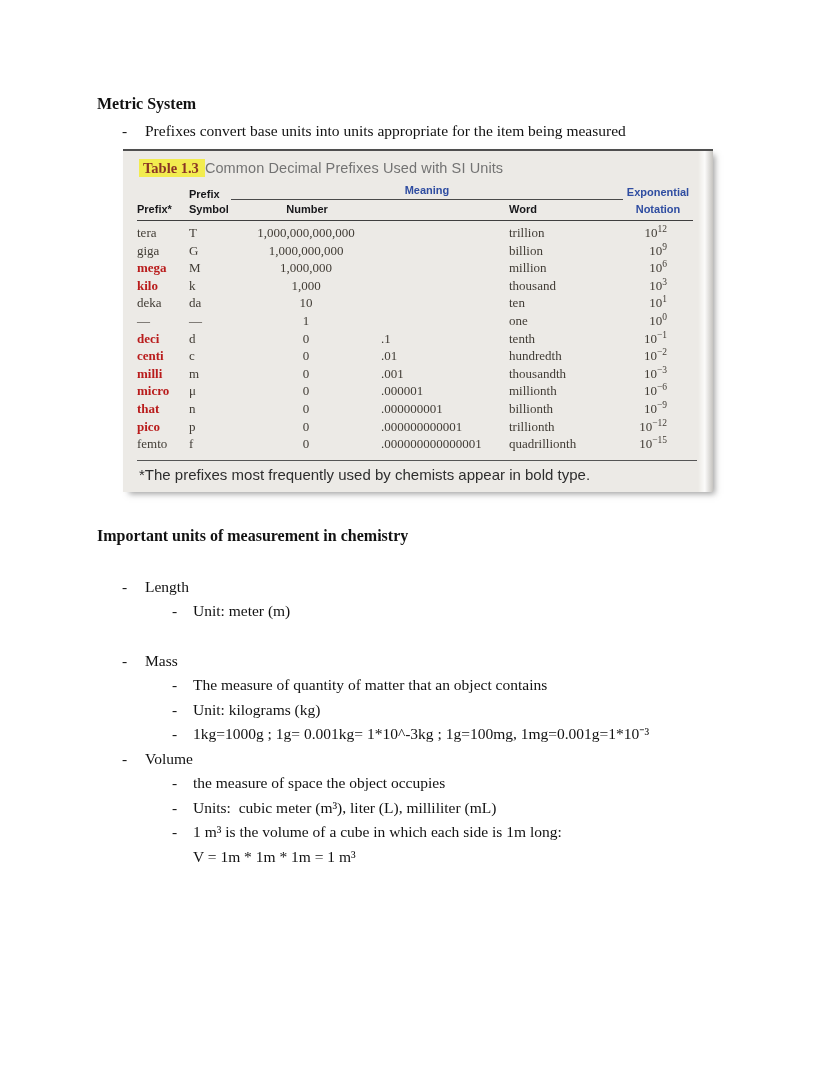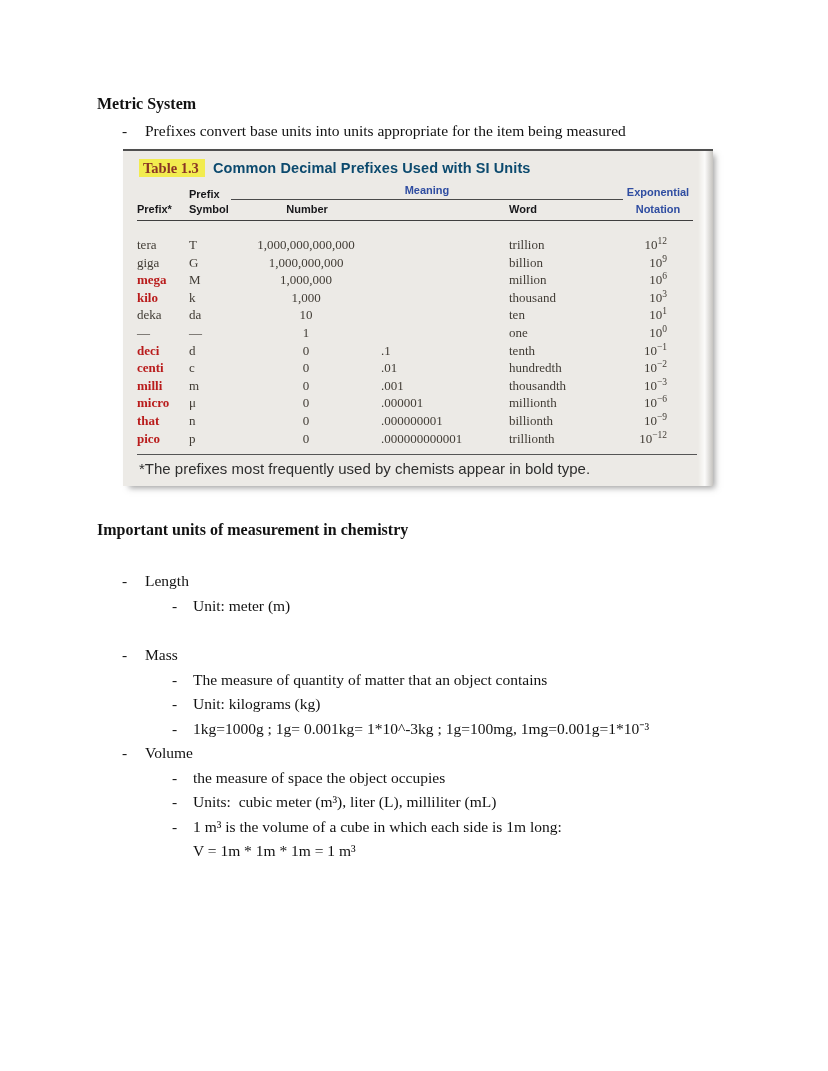--- a/index.html
+++ b/index.html
@@ -62,24 +62,24 @@
   .scan-title-row { padding: 3px 0 7px 2px; }
   .tbl-label {
     background: var(--label-hl, #f2ec4f);
     color: var(--label-text, #8a3424);
     font-family: "Liberation Serif", serif;
     font-weight: bold;
     font-size: 14.5px;
     padding: 1px 6px 1px 4px;
   }
   .tbl-title {
-    color: #0c4a6e;
+    color: #737373;
     font-size: 14.5px;
-    font-weight: bold;
-    margin-left: 8px;
+    font-weight: normal;
+    margin-left: 0;
     letter-spacing: 0.1px;
   }
 
   table.ptable {
     border-collapse: collapse;
     width: 556px;
     table-layout: fixed;
     font-family: "Liberation Serif", serif;
     font-size: 13px;
     color: #413c35;
@@ -113,21 +113,21 @@
   .h2row .c-exp { text-align: center; }
 
   .ptable td { padding: 0.5px 0; line-height: 16.6px; vertical-align: top; }
   td.c-prefix { text-align: left; }
   td.c-symbol { text-align: left; }
   td.c-int    { text-align: center; }
   td.c-frac   { text-align: left; }
   td.c-word   { text-align: left; padding-left: 36px; }
   td.c-exp    { text-align: right; padding-right: 26px; }
   tr.freq td.c-prefix { font-weight: bold; color: #b91c1c; }
-  .ptable tbody tr:first-child td { padding-top: 16px; }
+  .ptable tbody tr:first-child td { padding-top: 4px; }
   .ptable tbody tr:last-child td { padding-bottom: 4px; }
   .ptable sup { font-size: 9.5px; line-height: 0; }
 
   .scan-footnote {
     border-top: 1.5px solid #555;
     margin-top: 3px;
     padding: 5px 0 2px 2px;
     font-size: 15px;
     color: #2e2e2e;
   }
@@ -263,20 +263,28 @@
             <td class="c-exp"><span>10</span><sup>−9</sup></td>
           </tr>
           <tr class="freq">
             <td class="c-prefix">pico</td>
             <td class="c-symbol">p</td>
             <td class="c-int">0</td>
             <td class="c-frac">.000000000001</td>
             <td class="c-word">trillionth</td>
             <td class="c-exp"><span>10</span><sup>−12</sup></td>
           </tr>
+          <tr>
+            <td class="c-prefix">femto</td>
+            <td class="c-symbol">f</td>
+            <td class="c-int">0</td>
+            <td class="c-frac">.000000000000001</td>
+            <td class="c-word">quadrillionth</td>
+            <td class="c-exp"><span>10</span><sup>−15</sup></td>
+          </tr>
         </tbody>
     </table>
 
     <div class="scan-footnote">*The prefixes most frequently used by chemists appear in bold type.</div>
   </div>
 
   <h2 class="doc-h2">Important units of measurement in chemistry</h2>
 
   <div class="notes-list">
       <div class="note-section">

